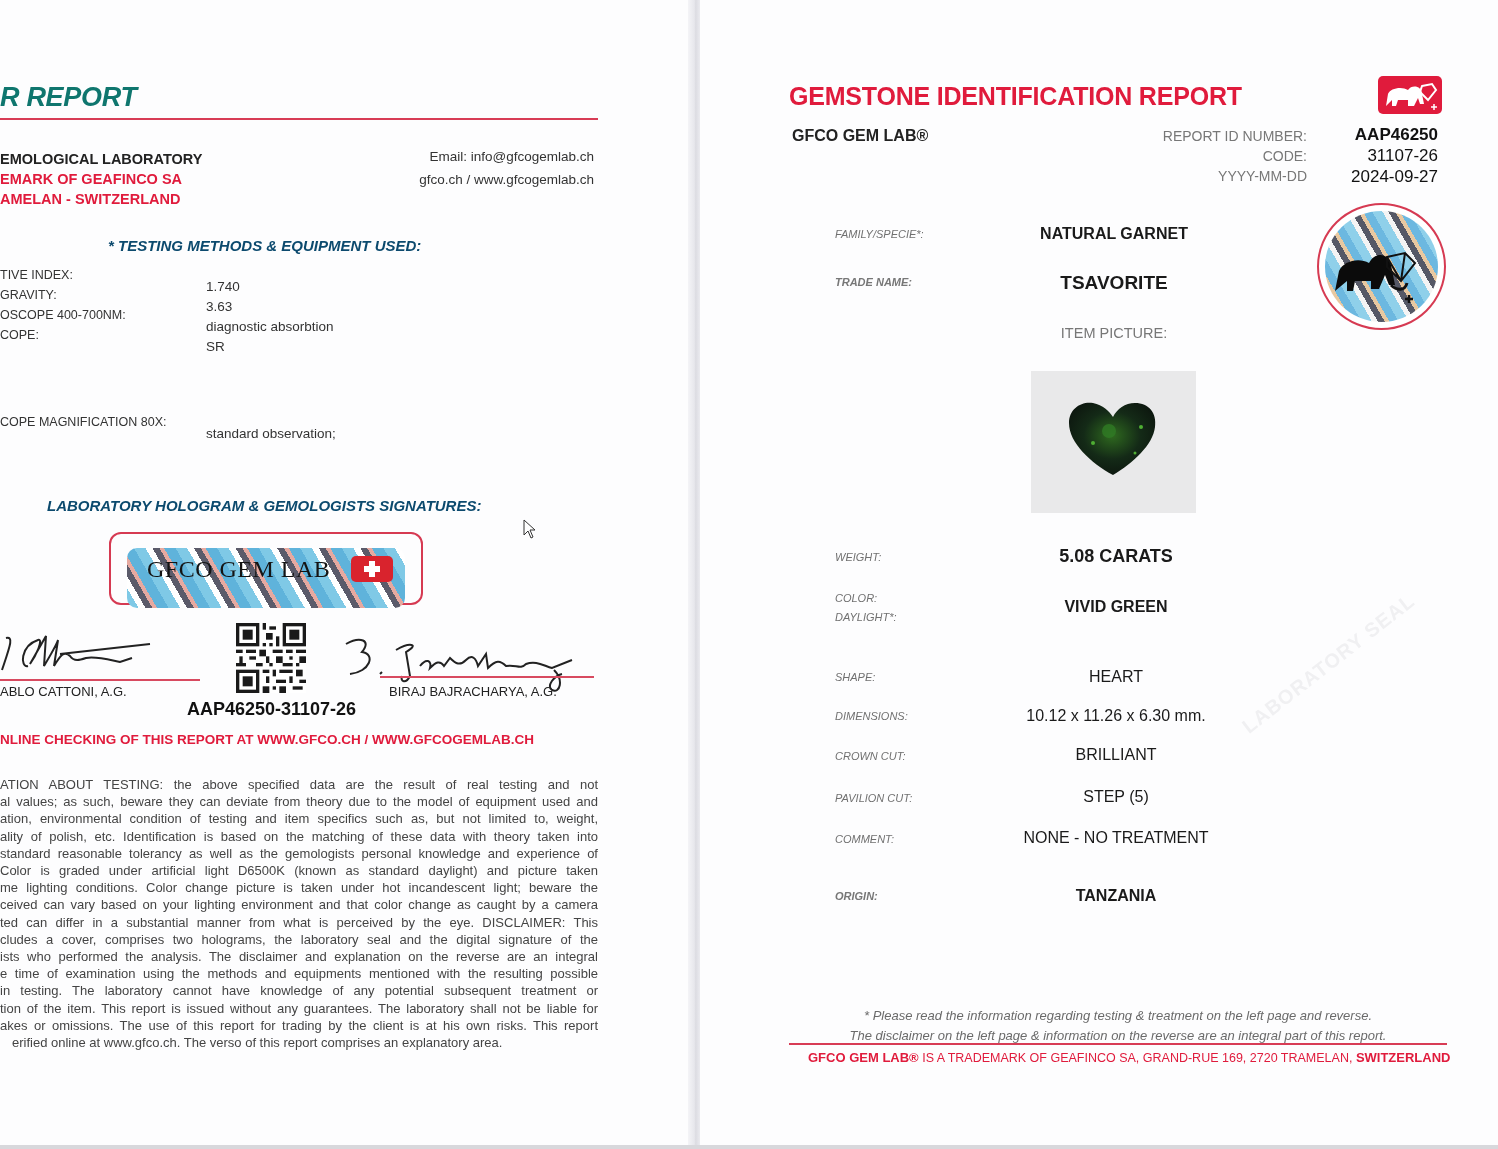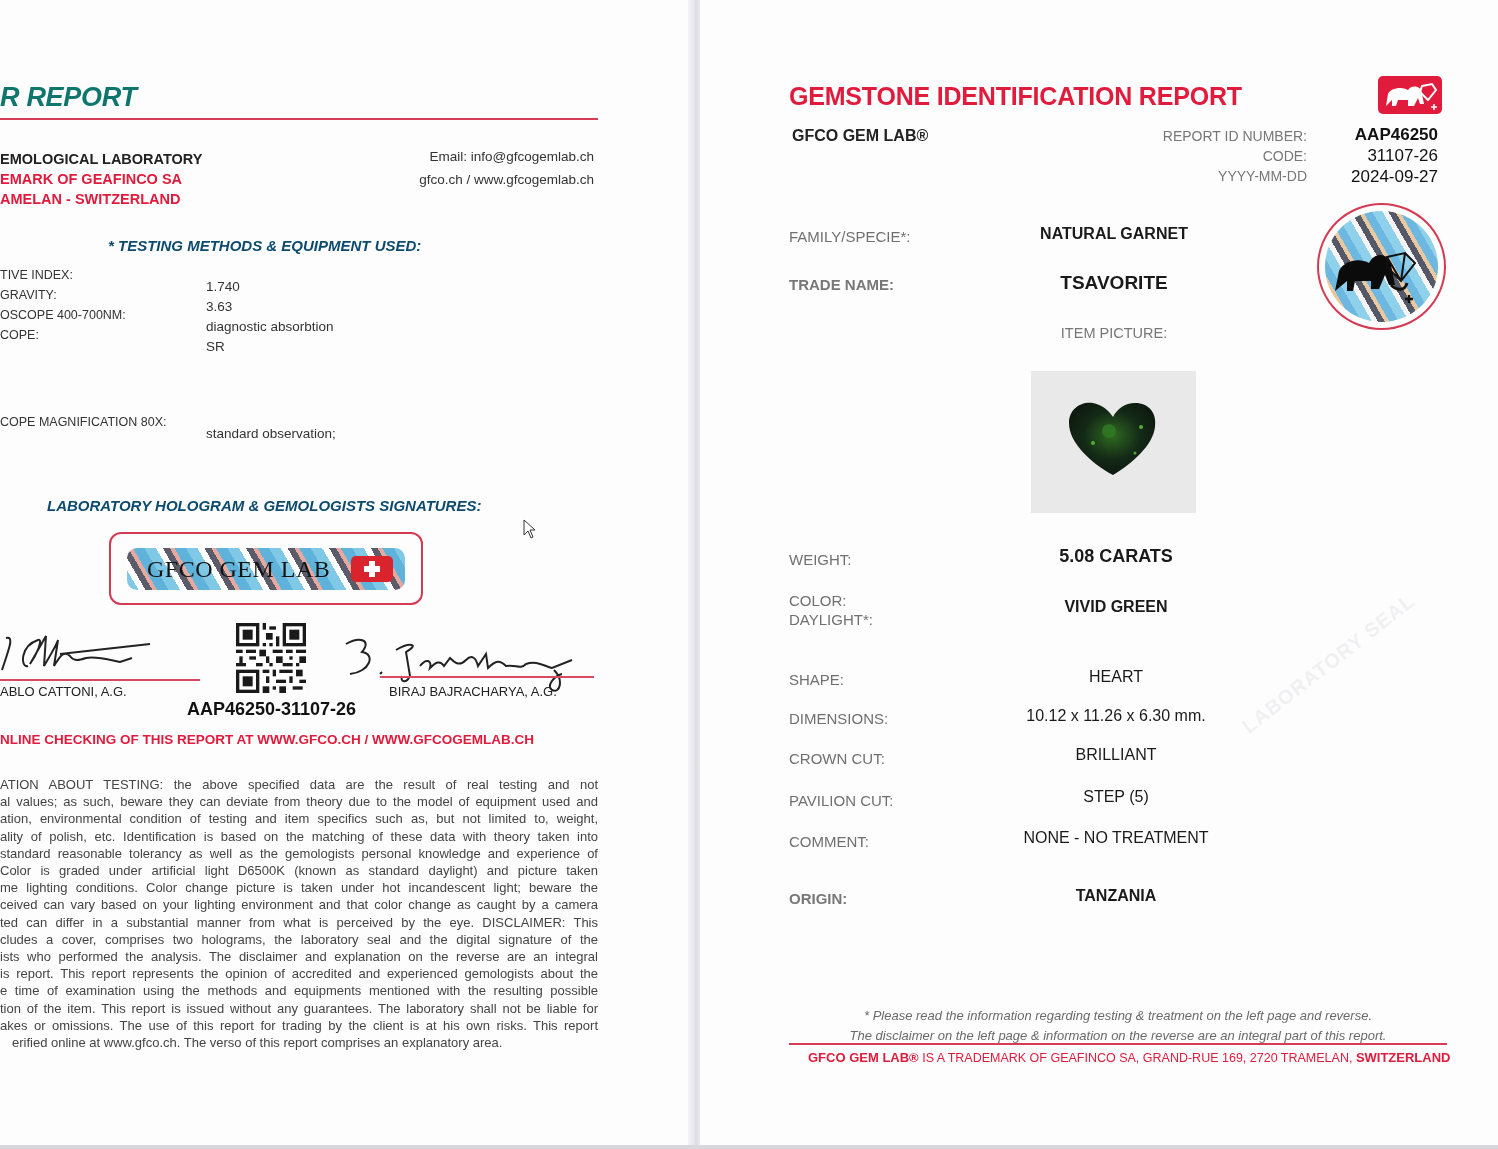--- a/index.html
+++ b/index.html
@@ -16,21 +16,21 @@
 
   
   .l-title { left: 0; top: 82px; font-size: 27px; font-weight: bold; font-style: italic; color: #0f766e; letter-spacing: -0.3px; }
   .l-rule { left: 0; top: 118px; width: 598px; height: 2px; background: #d83c55; }
   .l-lab { left: 0; font-size: 14.5px; font-weight: bold; }
   .l-contact { right: 96px; font-size: 13.5px; color: #333; text-align: right; }
   .l-section { font-size: 15px; font-weight: bold; font-style: italic; color: #0c4a6e; }
   .l-test-label { left: 0; font-size: 12.5px; color: #333; }
   .l-test-value { left: 206px; font-size: 13.5px; color: #333; margin-top: 12px; }
   .hologram-frame { left: 109px; top: 532px; width: 314px; height: 73px; border: 2px solid #d63a52; border-radius: 12px; }
-  .hologram { position: absolute; left: 16px; top: 14px; width: 278px; height: 42px; border-radius: 10px;
+  .hologram { position: absolute; left: 16px; top: 14px; width: 278px; height: 60px; border-radius: 10px;
       background: repeating-linear-gradient(60deg, #7fc9e6 0 10px, #ffffff 10px 16px, #5b5b6a 16px 22px, #e6a9a0 22px 26px, #5fb3db 26px 36px); }
   .hologram-text { position: absolute; left: 20px; top: 8px; font-family: "Liberation Serif", serif; font-size: 24px; color: #141414; letter-spacing: 0.5px; }
   .swiss-flag { position: absolute; right: 12px; top: 8px; width: 42px; height: 26px; background: #d9232d; border-radius: 5px; }
   .swiss-flag::before { content: ""; position: absolute; left: 18px; top: 5px; width: 6px; height: 16px; background: #fff; }
   .swiss-flag::after { content: ""; position: absolute; left: 13px; top: 10px; width: 16px; height: 6px; background: #fff; }
   .sig-line { height: 1.5px; background: #d84a60; }
   .sig-name { font-size: 13px; color: #222; }
   .qr { left: 234px; top: 623px; width: 74px; height: 70px; }
   .report-code { left: 187px; top: 699px; font-size: 18px; font-weight: bold; color: #111; }
   .online { left: 0; top: 732px; font-size: 13.5px; font-weight: bold; color: #e01b3c; }
@@ -40,21 +40,21 @@
 
   
   .r-title { left: 789px; top: 82px; font-size: 25px; font-weight: bold; color: #e01b3c; letter-spacing: -0.2px; }
   .r-logo { left: 1378px; top: 76px; width: 64px; height: 38px; background: #e01b3c; border-radius: 5px; }
   .r-lab { left: 792px; top: 127px; font-size: 16px; font-weight: bold; color: #222; }
   .meta-label { right: 191px; font-size: 14px; color: #777; text-align: right; }
   .meta-value { right: 60px; font-size: 17px; color: #111; text-align: right; }
   .seal { left: 1317px; top: 203px; width: 129px; height: 127px; border-radius: 50%; border: 2px solid #d63a52; padding: 6px; background: #fff; }
   .seal-inner { width: 100%; height: 100%; border-radius: 50%; overflow: hidden; position: relative;
       background: repeating-linear-gradient(60deg, #8fd0ea 0 9px, #f4f4f4 9px 14px, #555866 14px 20px, #e8c8a0 20px 24px, #6cb8e0 24px 32px); }
-  .r-label { left: 789px; font-size: 15px; color: #707070; }
+  .r-label { left: 835px; font-size: 11px; color: #707070; font-style: italic; }
   .r-value { left: 1116px; transform: translateX(-50%); font-size: 16px; color: #1a1a1a; text-align: center; }
   .bold { font-weight: bold; }
   .item-photo { left: 1031px; top: 371px; width: 165px; height: 142px; background: #e9e9ea; }
   .watermark { left: 1238px; top: 720px; font-size: 20px; font-weight: bold; color: #f0f0f2; transform: rotate(-38deg); transform-origin: left top; letter-spacing: 1px; }
   .footnote { left: 1118px; transform: translateX(-50%); font-size: 13px; font-style: italic; color: #6a6a6a; }
   .r-rule { left: 789px; top: 1043px; width: 658px; height: 2px; background: #d83c55; }
   .r-footer { left: 808px; top: 1050px; font-size: 12.5px; color: #e01b3c; }
   .r-footer b { font-size: 13px; }
   .cursor { left: 523px; top: 519px; width: 14px; height: 20px; }
 </style>
@@ -164,22 +164,22 @@
     <div>al values; as such, beware they can deviate from theory due to the model of equipment used and</div>
     <div>ation, environmental condition of testing and item specifics such as, but not limited to, weight,</div>
     <div>ality of polish, etc. Identification is based on the matching of these data with theory taken into</div>
     <div>standard reasonable tolerancy as well as the gemologists personal knowledge and experience of</div>
     <div> Color is graded under artificial light D6500K (known as standard daylight) and picture taken</div>
     <div>me lighting conditions. Color change picture is taken under hot incandescent light; beware the</div>
     <div>ceived can vary based on your lighting environment and that color change as caught by a camera</div>
     <div>ted can differ in a substantial manner from what is perceived by the eye. DISCLAIMER: This</div>
     <div>cludes a cover, comprises two holograms, the laboratory seal and the digital signature of the</div>
     <div>ists who performed the analysis. The disclaimer and explanation on the reverse are an integral</div>
-    <div>is report. This report represents the opinion of accredited and experienced gemologists about the</div>
     <div>e time of examination using the methods and equipments mentioned with the resulting possible</div>
+    <div> in testing. The laboratory cannot have knowledge of any potential subsequent treatment or</div>
     <div>tion of the item. This report is issued without any guarantees. The laboratory shall not be liable for</div>
     <div>akes or omissions. The use of this report for trading by the client is at his own risks. This report</div>
     <div class="last">erified online at www.gfco.ch. The verso of this report comprises an explanatory area.</div>
   </div>
 </div>
 
 <div class="fold"></div>
 
 <div class="page page-right"></div>
 

